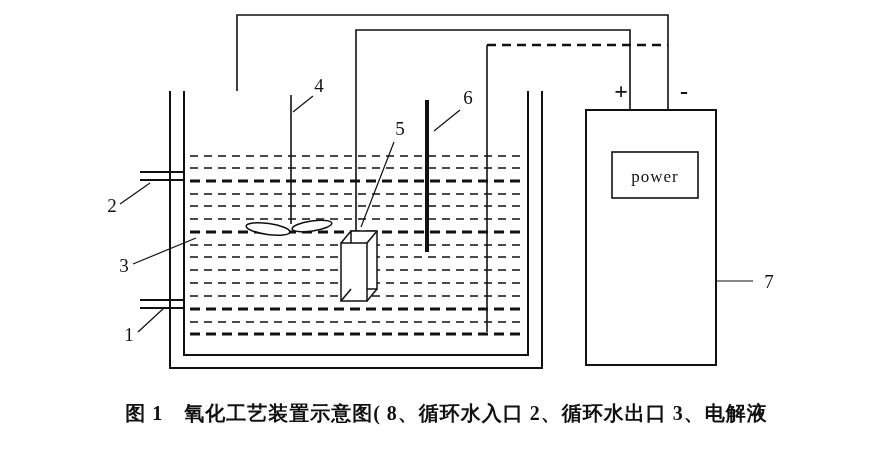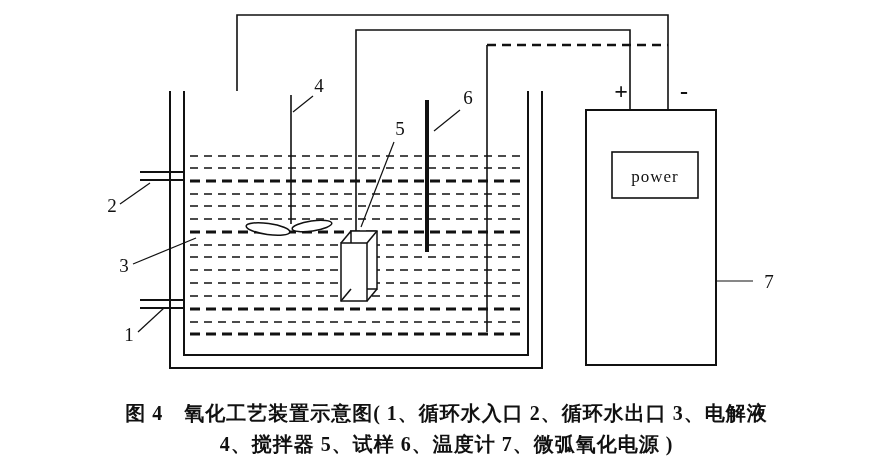--- a/index.html
+++ b/index.html
@@ -122,17 +122,16 @@
     <text class="num" x="129" y="341" text-anchor="middle">1</text>
     <text class="num" x="112" y="212" text-anchor="middle">2</text>
     <text class="num" x="124" y="272" text-anchor="middle">3</text>
     <text class="num" x="319" y="92" text-anchor="middle">4</text>
     <text class="num" x="400" y="135" text-anchor="middle">5</text>
     <text class="num" x="468" y="104" text-anchor="middle">6</text>
     <text class="num" x="769" y="288" text-anchor="middle">7</text>
   </svg>
 
   <div class="caption">
-    <div>图 4　氧化工艺装置示意图( 1、循环水入口 2、循环水出口 3、电解液</div>
-    <div>4、搅拌器 5、试样 6、温度计 7、微弧氧化电源 )</div>
+    <div>图 1　氧化工艺装置示意图( 8、循环水入口 2、循环水出口 3、电解液</div>
   </div>
 
 </div>
 
 </body></html>

